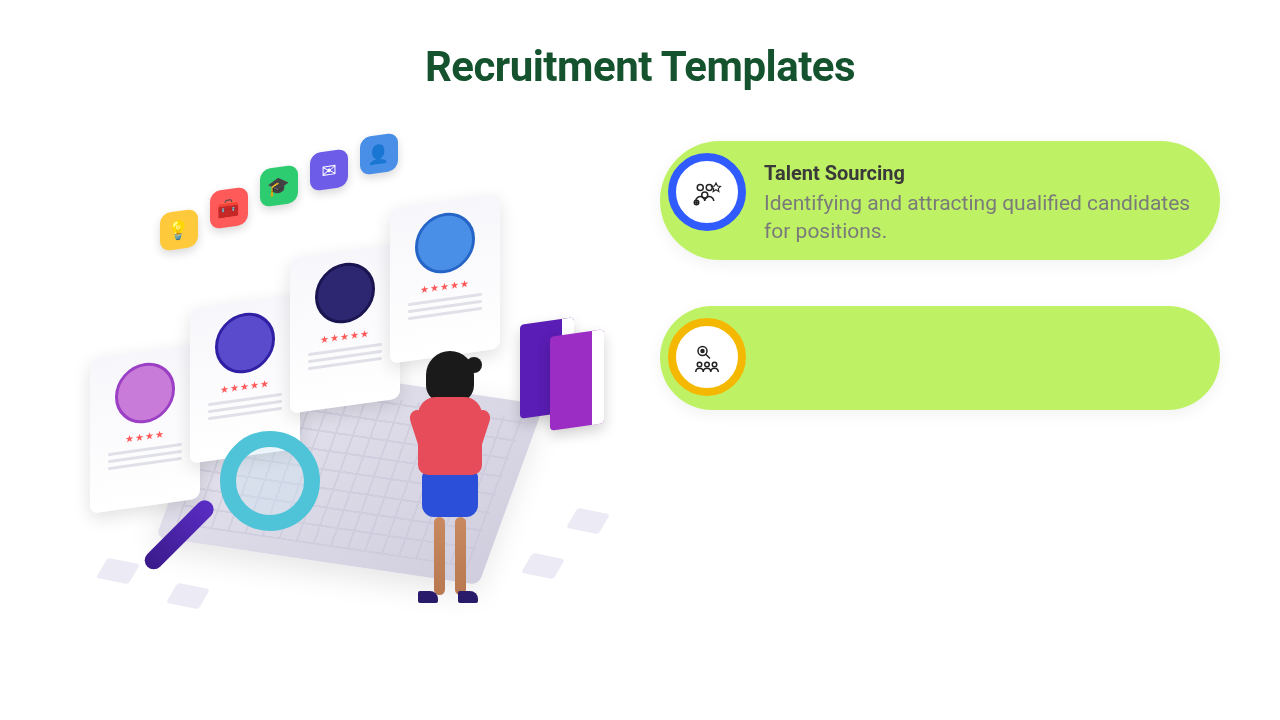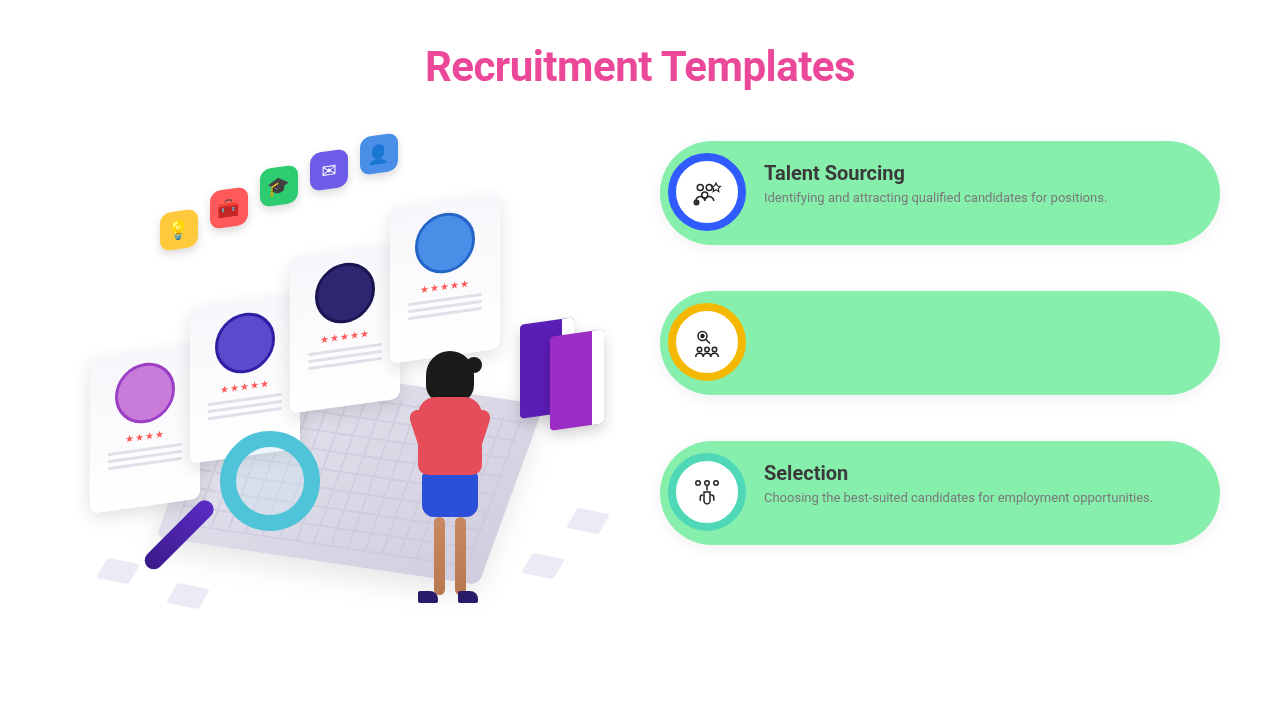--- a/index.html
+++ b/index.html
@@ -8,21 +8,21 @@
       height: 720px;
       background: #ffffff;
       font-family: -apple-system, BlinkMacSystemFont, "Segoe UI", Roboto, sans-serif;
       overflow: hidden;
       position: relative;
     }
     .title {
       text-align: center;
       font-size: 42px;
       font-weight: 700;
-      color: #ec4899;
+      color: #14532d;
       margin-top: 42px;
       letter-spacing: -0.5px;
     }
     .content {
       display: flex;
       padding: 30px 60px 0 60px;
       gap: 40px;
     }
     .left-illustration {
       flex: 0 0 560px;
@@ -254,21 +254,21 @@
       flex: 1;
       display: flex;
       flex-direction: column;
       gap: 46px;
       padding-top: 20px;
     }
     .info-card {
       display: flex;
       align-items: flex-start;
       gap: 18px;
-      background: #86efac;
+      background: #bef264;
       border-radius: 60px;
       padding: 14px 28px 14px 10px;
       box-shadow: 0 4px 16px rgba(0,0,0,0.06);
       min-height: 96px;
       position: relative;
     }
     .icon-ring {
       flex: 0 0 78px;
       width: 78px;
       height: 78px;
@@ -283,21 +283,21 @@
     }
     .icon-ring svg { width: 36px; height: 36px; }
     .card-text h3 {
       font-size: 20px;
       font-weight: 700;
       color: #3a3a3a;
       margin-bottom: 4px;
       margin-top: 6px;
     }
     .card-text p {
-      font-size: 13px;
+      font-size: 21px;
       color: #7a7a7a;
       line-height: 1.35;
       font-weight: 400;
     }
   </style>
 </head>
 <body>
 
 <h1 class="title">Recruitment Templates</h1>
 
@@ -394,31 +394,15 @@
             <line x1="22" y1="20" x2="28" y2="26"></line>
           <circle cx="18" cy="16" r="2" fill="#222"></circle>
           <circle cx="14" cy="34" r="3"></circle>
             <circle cx="24" cy="34" r="3"></circle>
             <circle cx="34" cy="34" r="3"></circle>
           <path d="M9 44c0-3 2-5 5-5s5 2 5 5M19 44c0-3 2-5 5-5s5 2 5 5M29 44c0-3 2-5 5-5s5 2 5 5"></path>
         </svg>
       </div>
     </div>
 
-    <div class="info-card">
-      <div class="icon-ring" style="border-color:#4fd8b8">
-        <svg viewBox="0 0 48 48" fill="none" stroke="#222" stroke-width="2">
-          <circle cx="12" cy="12" r="3"></circle>
-            <circle cx="24" cy="12" r="3"></circle>
-            <circle cx="36" cy="12" r="3"></circle>
-          <line x1="24" y1="15" x2="24" y2="22"></line>
-          <path d="M20 24h8v12c0 2-2 4-4 4s-4-2-4-4V24z"></path>
-          <path d="M18 28c-2 0-3 1-3 3v4M30 28c2 0 3 1 3 3v4" stroke-linecap="round"></path>
-        </svg>
-      </div>
-      <div class="card-text">
-        <h3>Selection</h3>
-        <p>Choosing the best-suited candidates for employment opportunities.</p>
-      </div>
-    </div>
 
   </div>
 </div>
 
 </body></html>

